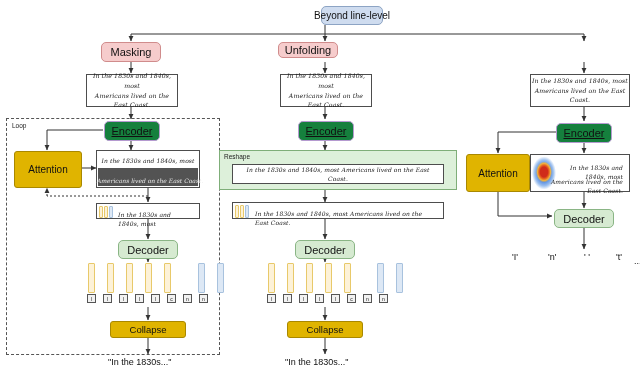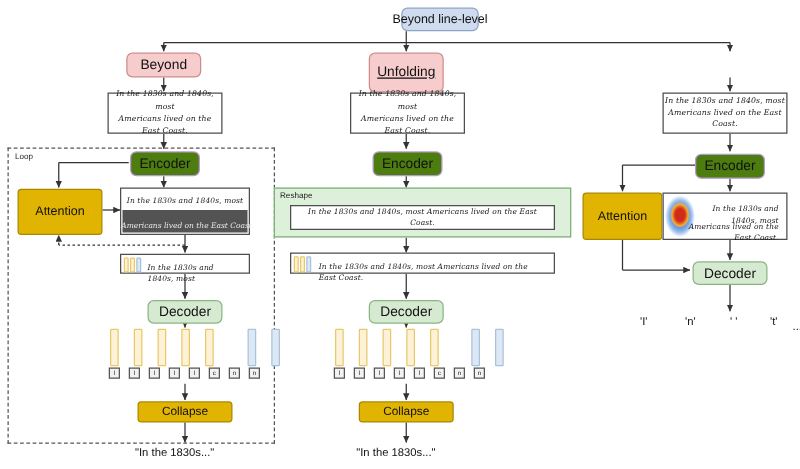--- a/index.html
+++ b/index.html
@@ -20,21 +20,21 @@
   }
   
   .pill{
     border-radius:5px;
     border:1px solid #9a9a9a;
     font-size:11px;
     color:#111;
   }
   .pill.red{background:#f6cccc;border-color:#d08c8c;}
   .pill.blue{background:#cfdcef;border-color:#8da4c4;}
-  .pill.purple{background:#4d7c0f;border-color:#b59ad0;}
+  .pill.purple{background:#15803d;border-color:#b59ad0;text-decoration:underline;}
   .pill.green{background:#d6ead1;border-color:#8ab585;}
   .pill.yellow{background:#e0b400;border-color:#a98800;border-radius:3px;}
   .rect{
     background:#ffffff;
     border:1px solid #4d4d4d;
     border-radius:0;
   }
   .script{
     font-family:"DejaVu Serif", serif;
     font-style:italic;
@@ -150,22 +150,22 @@
 
       <line x1="584" y1="226" x2="584" y2="249" marker-end="url(#ah)"></line>
     </g>
   </svg>
 
   <div class="dashbox" style="left:6px;top:118px;width:212px;height:235px;"></div>
   <div class="boxlabel" style="left:12px;top:122px;">Loop</div>
 
   <div class="node pill blue" style="left:281px;top:6px;width:62px;height:19px;font-size:10px;margin-left:40px;">Beyond line-level</div>
 
-  <div class="node pill red" style="left:101px;top:42px;width:60px;height:20px;">Beyond</div>
-  <div class="node pill red" style="left:295px;top:42px;width:60px;height:32px;text-decoration:underline;">Unfolding</div>
+  <div class="node pill red" style="left:101px;top:42px;width:60px;height:20px;">Masking</div>
+  <div class="node pill red" style="left:278px;top:42px;width:60px;height:16px;">Unfolding</div>
 
   <div class="node rect" style="left:86px;top:74px;width:92px;height:33px;flex-direction:column;">
     <div class="script" style="padding:0;">In the 1830s and 1840s, most</div>
     <div class="script" style="padding:0;">Americans lived on the East Coast.</div>
   </div>
   <div class="node rect" style="left:280px;top:74px;width:92px;height:33px;flex-direction:column;">
     <div class="script" style="padding:0;">In the 1830s and 1840s, most</div>
     <div class="script" style="padding:0;">Americans lived on the East Coast.</div>
   </div>
   <div class="node rect" style="left:530px;top:74px;width:100px;height:33px;flex-direction:column;">

